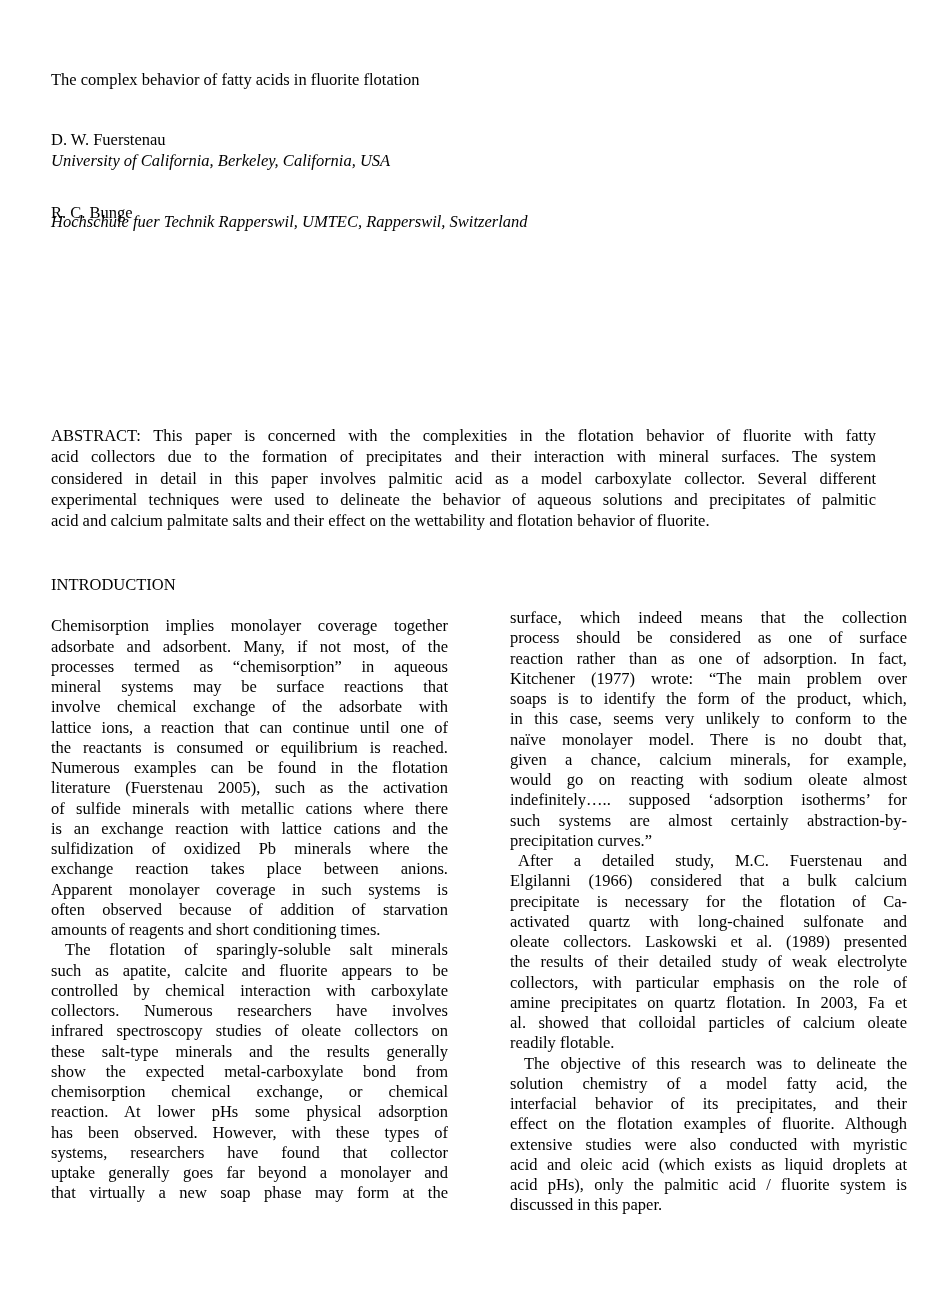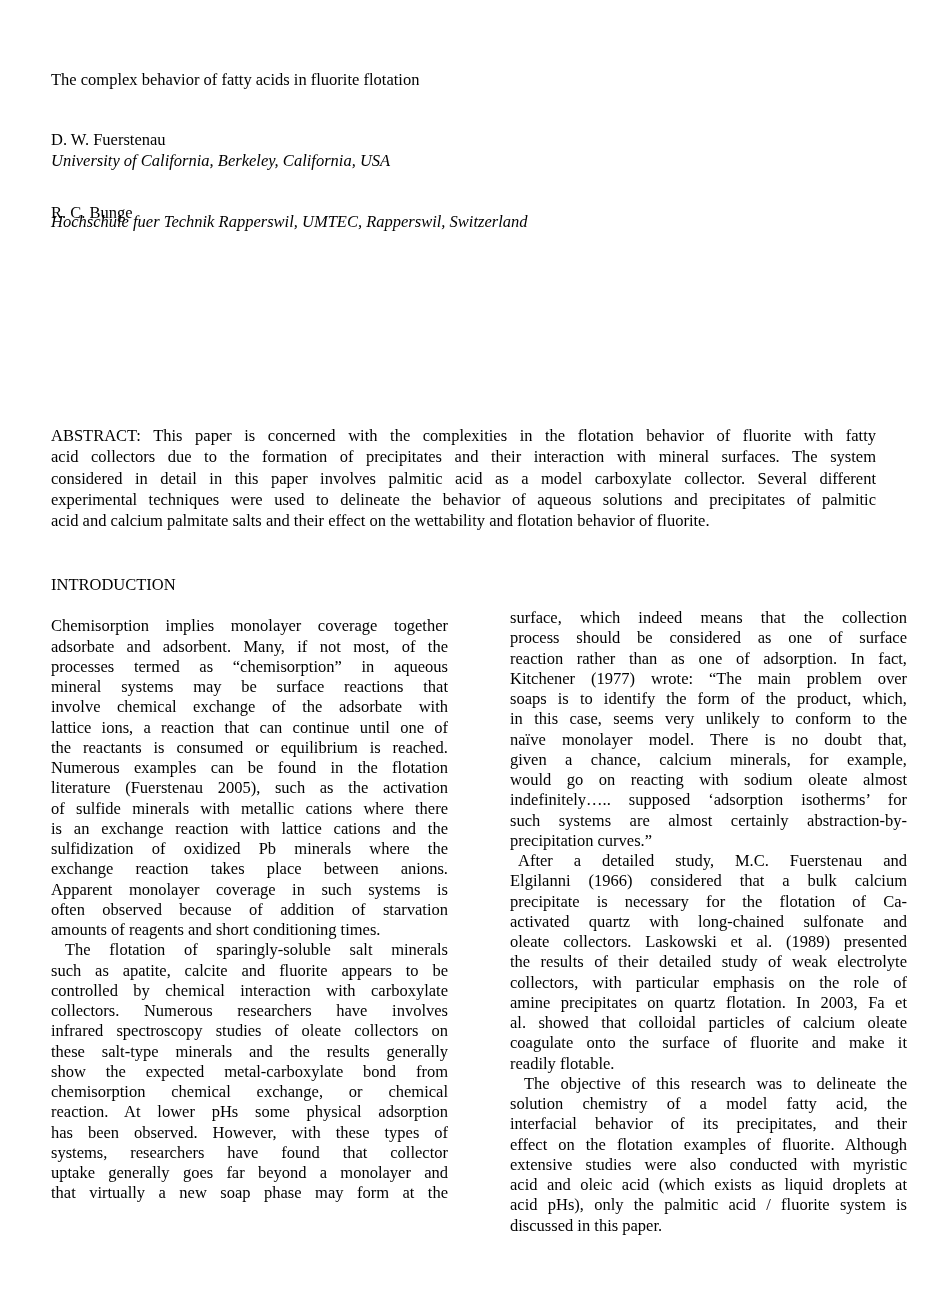--- a/index.html
+++ b/index.html
@@ -101,21 +101,20 @@
     <span class="ln last">precipitation curves.”</span>
     <span class="ln indent-small">After a detailed study, M.C. Fuerstenau and</span>
     <span class="ln">Elgilanni (1966) considered that a bulk calcium</span>
     <span class="ln">precipitate is necessary for the flotation of Ca-</span>
     <span class="ln">activated quartz with long-chained sulfonate and</span>
     <span class="ln">oleate collectors.  Laskowski et al. (1989) presented</span>
     <span class="ln">the results of their detailed study of weak electrolyte</span>
     <span class="ln">collectors, with particular emphasis on the role of</span>
     <span class="ln">amine precipitates on quartz flotation. In 2003, Fa et</span>
     <span class="ln">al. showed that colloidal particles of calcium oleate</span>
-    <span class="ln">coagulate onto the surface of fluorite and make it</span>
     <span class="ln last">readily flotable.</span>
     <span class="ln indent">The objective of this research was to delineate the</span>
     <span class="ln">solution chemistry of a model fatty acid, the</span>
     <span class="ln">interfacial behavior of its precipitates, and their</span>
     <span class="ln">effect on the flotation examples of fluorite. Although</span>
     <span class="ln">extensive studies were also conducted with myristic</span>
     <span class="ln">acid and oleic acid (which exists as liquid droplets at</span>
     <span class="ln">acid pHs), only the palmitic acid / fluorite system is</span>
     <span class="ln last">discussed in this paper.</span>
   </div>

